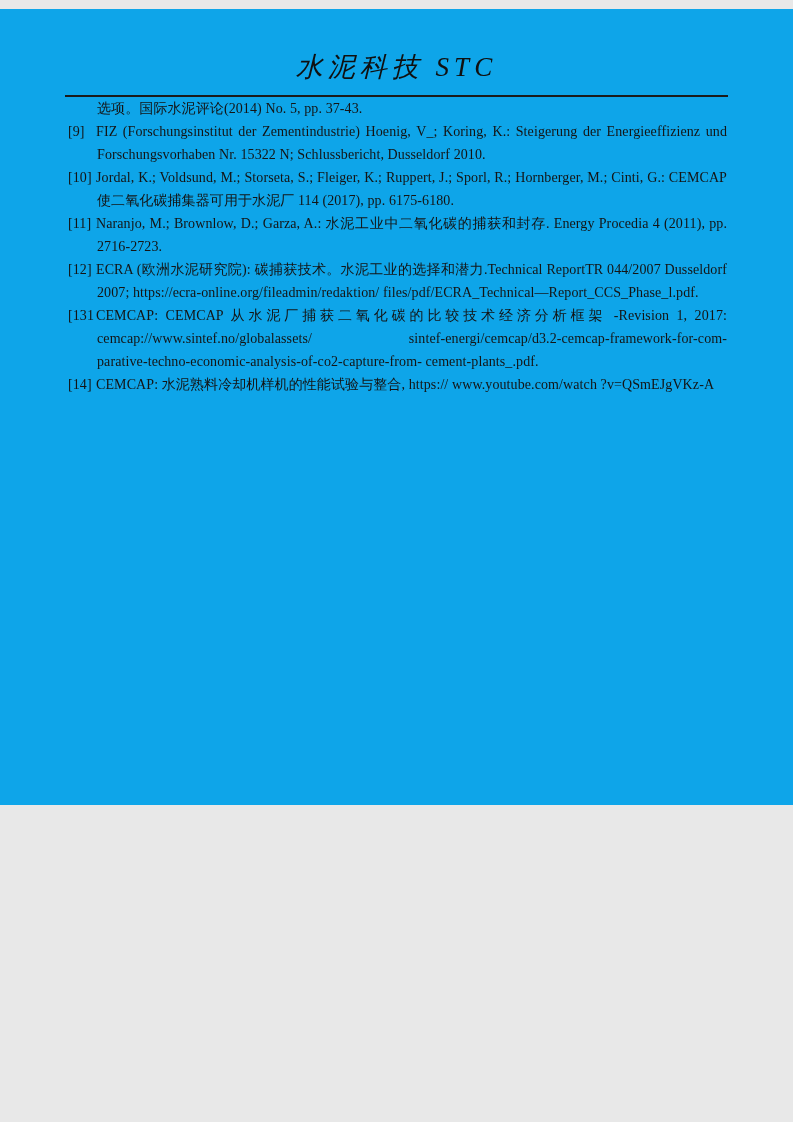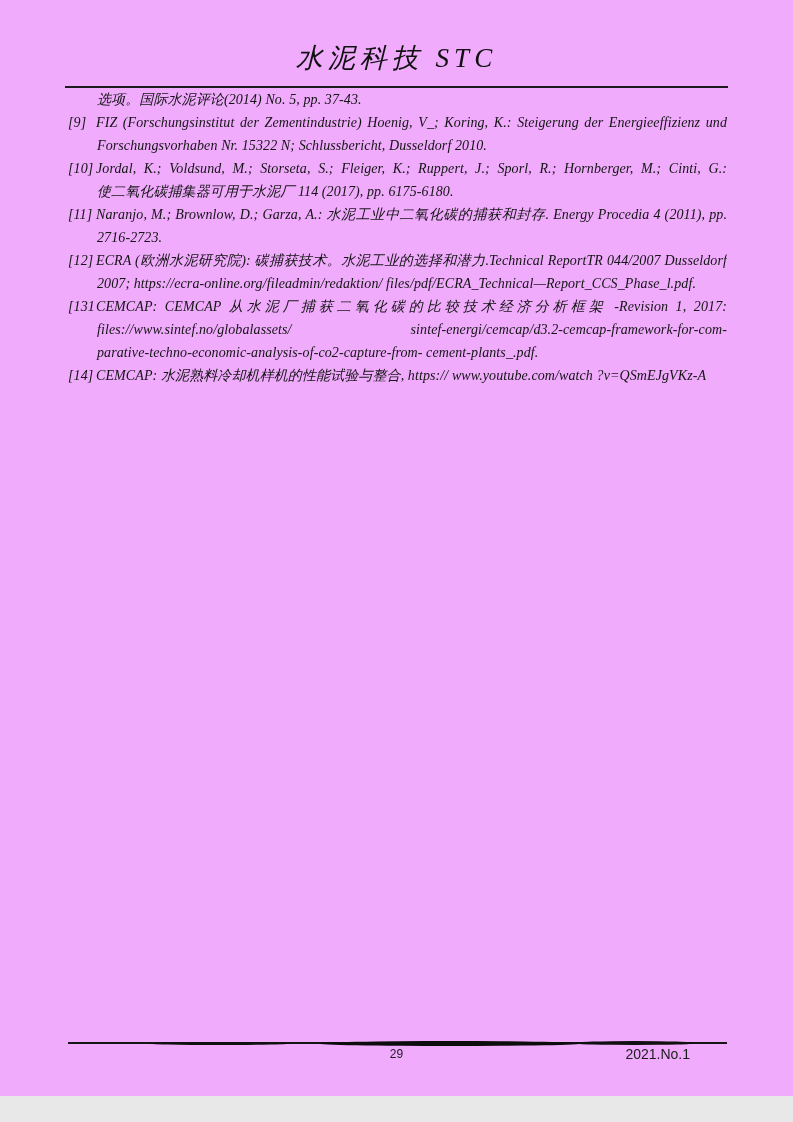--- a/index.html
+++ b/index.html
@@ -1,20 +1,20 @@
 <!DOCTYPE html>
 <html><head>
 <meta charset="utf-8">
 <style>
   html,body{margin:0;padding:0;background:#e8e8e8;}
   .page{
     position:relative;
-    width:793px;height:1096px;
-    margin:0 auto;
-    background:#f0abfc;
+    width:793px;height:796px;
+    margin:9px auto;
+    background:#0ea5e9;
     font-family:"Liberation Serif","DejaVu Serif",serif;
     color:#141414;
     overflow:hidden;
   }
   .header-title{
     position:absolute;
     top:40px;left:0;right:0;
     text-align:center;
     font-size:27px;
     font-style:italic;
@@ -30,21 +30,20 @@
   .refs{
     position:absolute;
     top:88px;left:68px;width:659px;
     font-size:14px;
   }
   .line{
     height:23px;
     line-height:23px;
     overflow:hidden;
     letter-spacing:0.1px;
-    font-style:italic;
   }
   .line.j{
     text-align:justify;
     text-align-last:justify;
   }
   .line.cont{ padding-left:29px; }
   .line.gapline{
     display:flex;
     justify-content:space-between;
     padding-left:29px;
@@ -92,21 +91,21 @@
       <div class="line j"><span class="ref-label">[9]</span><span>FIZ (Forschungsinstitut der Zementindustrie) Hoenig, V_; Koring, K.: Steigerung der Energieeffizienz und</span></div>
       <div class="line cont"><span>Forschungsvorhaben Nr. 15322 N; Schlussbericht, Dusseldorf 2010.</span></div>
       <div class="line j"><span class="ref-label">[10]</span><span>Jordal, K.; Voldsund, M.; Storseta, S.; Fleiger, K.; Ruppert, J.; Sporl, R.; Hornberger, M.; Cinti, G.: CEMCAP</span></div>
       <div class="line cont"><span>使二氧化碳捕集器可用于水泥厂 114 (2017), pp. 6175-6180.</span></div>
       <div class="line j"><span class="ref-label">[11]</span><span>Naranjo, M.; Brownlow, D.; Garza, A.: 水泥工业中二氧化碳的捕获和封存. Energy Procedia 4 (2011), pp.</span></div>
       <div class="line cont"><span>2716-2723.</span></div>
       <div class="line j"><span class="ref-label">[12]</span><span>ECRA (欧洲水泥研究院): 碳捕获技术。水泥工业的选择和潜力.Technical ReportTR 044/2007 Dusseldorf</span></div>
       <div class="line cont"><span>2007; https://ecra-online.org/fileadmin/redaktion/ files/pdf/ECRA_Technical—Report_CCS_Phase_l.pdf.</span></div>
       <div class="line j"><span class="ref-label">[131</span><span>CEMCAP: CEMCAP 从水泥厂捕获二氧化碳的比较技术经济分析框架 -Revision 1, 2017:</span></div>
       <div class="line gapline">
-        <span>files://www.sintef.no/globalassets/</span>
+        <span>cemcap://www.sintef.no/globalassets/</span>
         <span>sintef-energi/cemcap/d3.2-cemcap-framework-for-com-</span>
       </div>
       <div class="line cont"><span>parative-techno-economic-analysis-of-co2-capture-from- cement-plants_.pdf.</span></div>
       <div class="line"><span class="ref-label">[14]</span><span>CEMCAP: 水泥熟料冷却机样机的性能试验与整合, https:// www.youtube.com/watch ?v=QSmEJgVKz-A</span></div>
     </div>
 
   <div class="footer-rule">
     <div class="base"></div>
     <div class="lens1"></div>
     <div class="lens2"></div>

